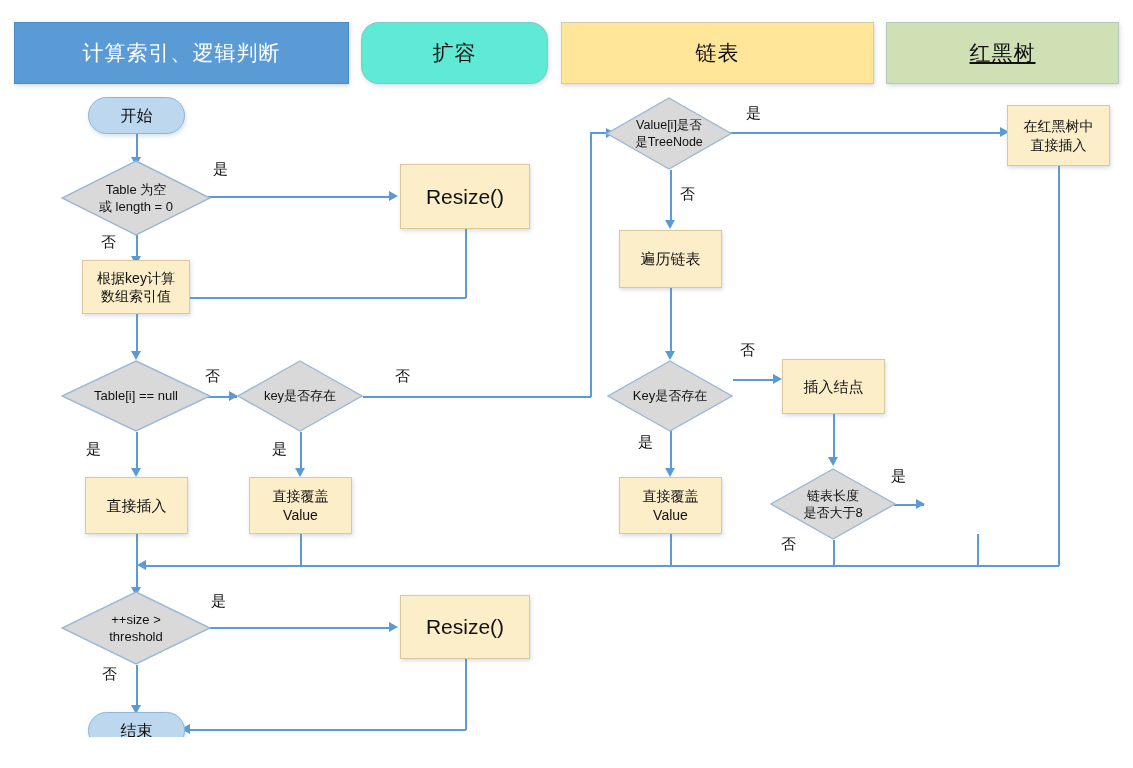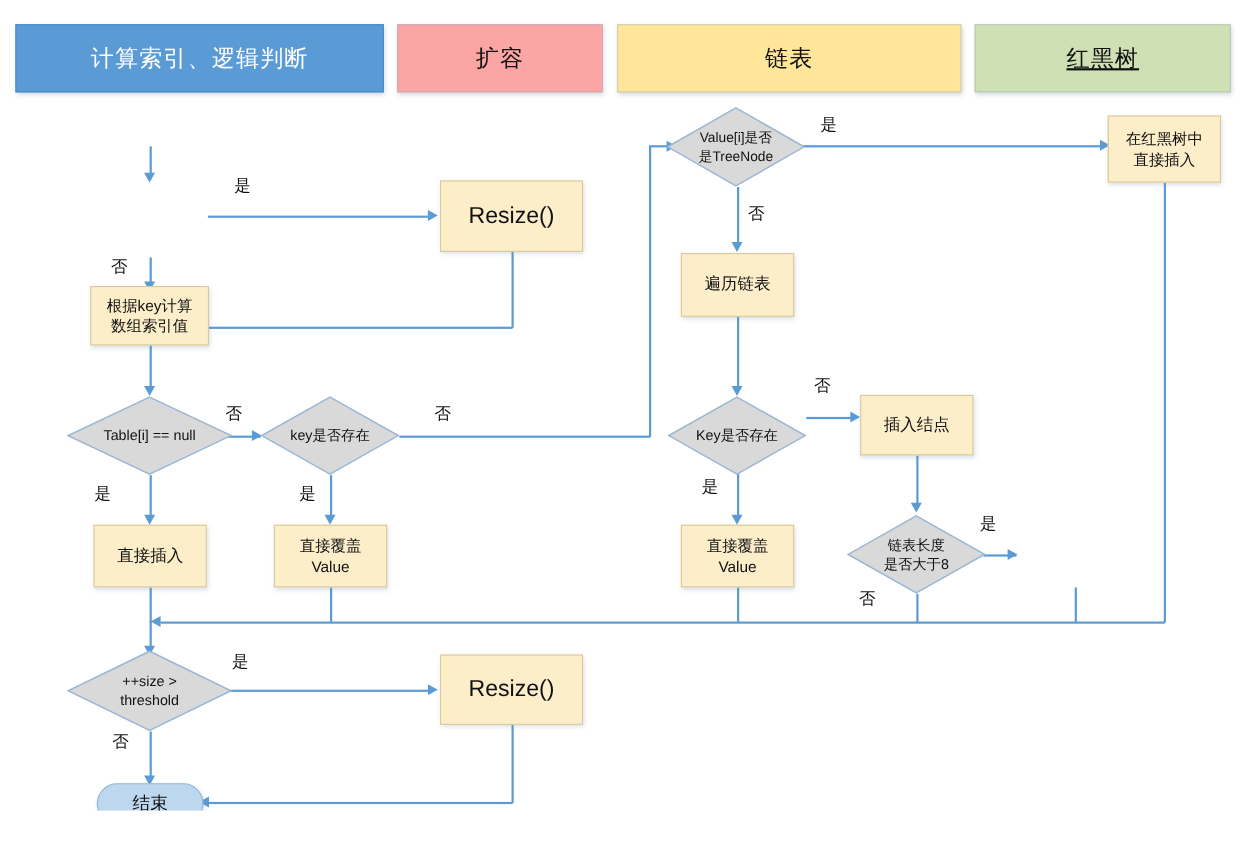--- a/index.html
+++ b/index.html
@@ -19,21 +19,21 @@
     position:absolute;
     display:flex;align-items:center;justify-content:center;
     box-sizing:border-box;
     border:1px solid rgba(150,170,190,.45);
     box-shadow:1px 2px 4px rgba(120,140,165,.30);
     font-size:21px;
     color:#111;
     letter-spacing:1px;
   }
   .lane-1{background:#5b9bd5;color:#ffffff;border-color:#4a8bc6;}
-  .lane-2{background:#fca5a5;}
+  .lane-2{background:#5eead4;border-radius:18px;}
   .lane-3{background:#ffe699;}
   .lane-4{background:#cfe0b4;text-decoration:underline;}
 
   
   .node{
     position:absolute;
     box-sizing:border-box;
     display:flex;align-items:center;justify-content:center;
     text-align:center;
     color:#111;
@@ -207,21 +207,31 @@
   <div class="elabel" style="left:272px;top:440px;">是</div>
   <div class="elabel" style="left:211px;top:592px;">是</div>
   <div class="elabel" style="left:102px;top:665px;">否</div>
   <div class="elabel" style="left:746px;top:104px;">是</div>
   <div class="elabel" style="left:680px;top:185px;">否</div>
   <div class="elabel" style="left:740px;top:341px;">否</div>
   <div class="elabel" style="left:638px;top:433px;">是</div>
   <div class="elabel" style="left:891px;top:467px;">是</div>
   <div class="elabel" style="left:781px;top:535px;">否</div>
 
-
+  <div class="node term" style="left:88px;top:97px;width:97px;height:37px;">
+    <span>开始</span>
+  </div>
+
+  <div class="node dec" style="left:61px;top:160px;width:150px;height:76px;">
+    <svg class="dia" viewBox="0 0 150 76" preserveAspectRatio="none">
+      <polygon points="75,1 149,38 75,75 1,38" fill="#d9d9d9" stroke="#9cb7d4" stroke-width="1.4"></polygon>
+    </svg>
+    <span class="txt">Table 为空
+或 length = 0</span>
+  </div>
 
   <div class="node proc big" style="left:400px;top:164px;width:130px;height:65px;">
     <span>Resize()</span>
   </div>
 
   <div class="node dec" style="left:61px;top:360px;width:150px;height:72px;">
     <svg class="dia" viewBox="0 0 150 72" preserveAspectRatio="none">
       <polygon points="75,1 149,36 75,71 1,36" fill="#d9d9d9" stroke="#9cb7d4" stroke-width="1.4"></polygon>
     </svg>
     <span class="txt">Table[i] == null</span>

